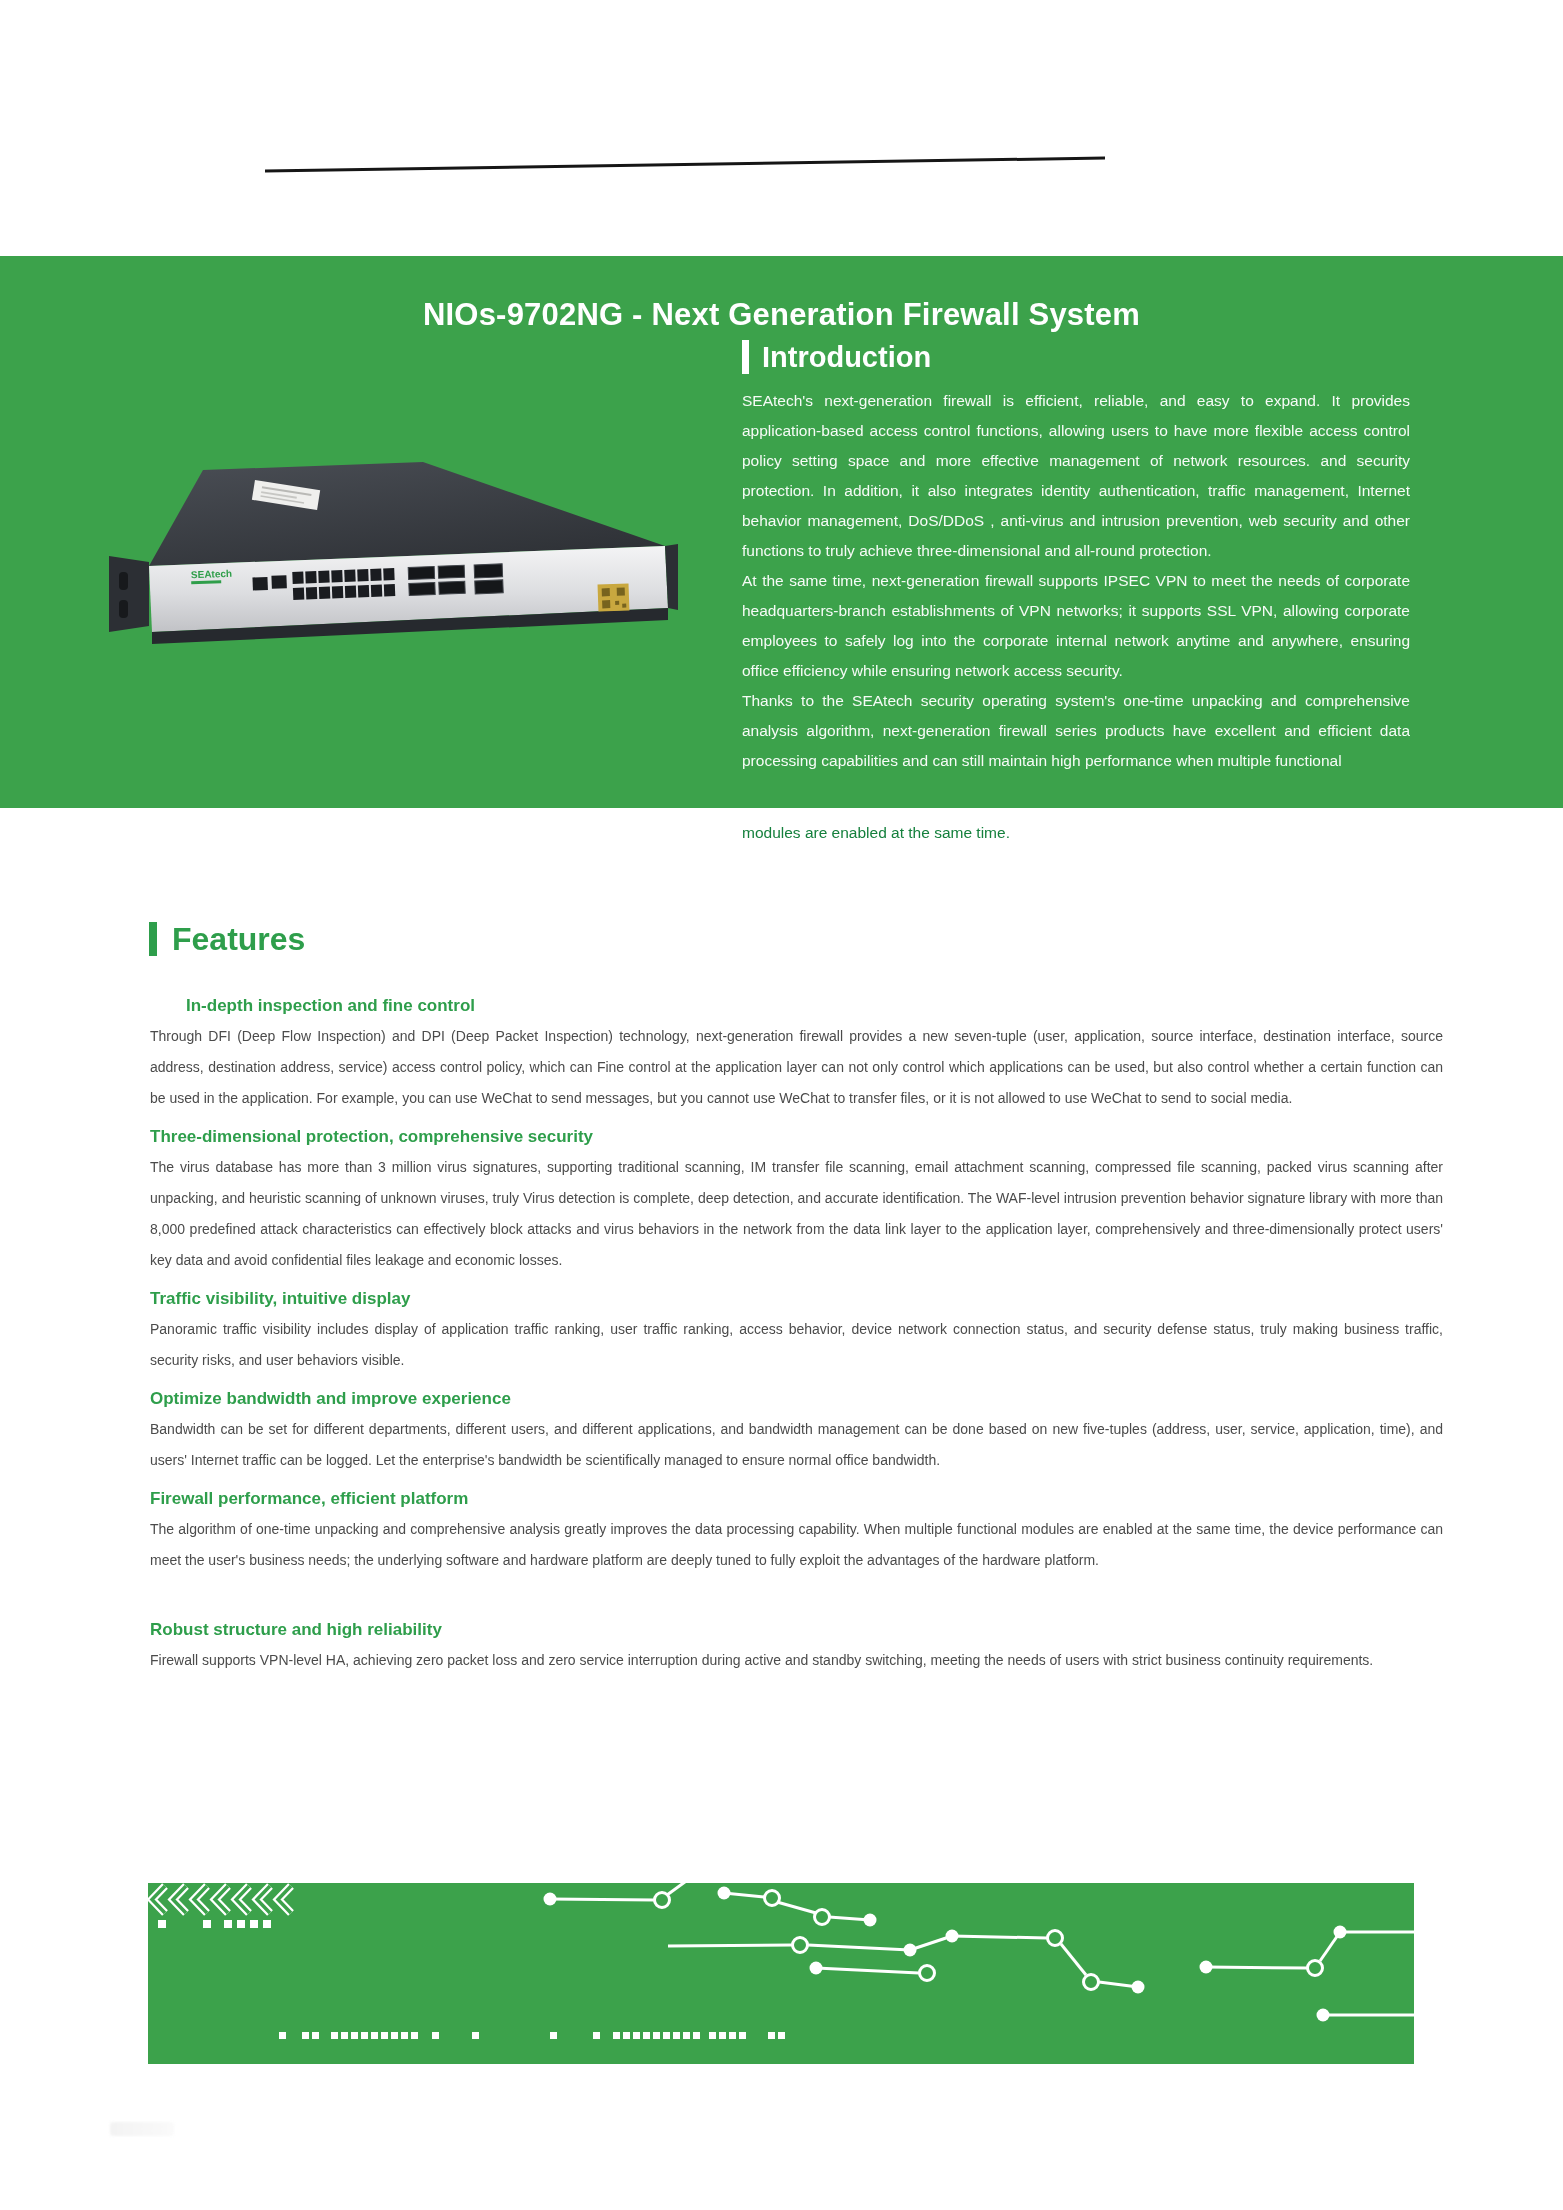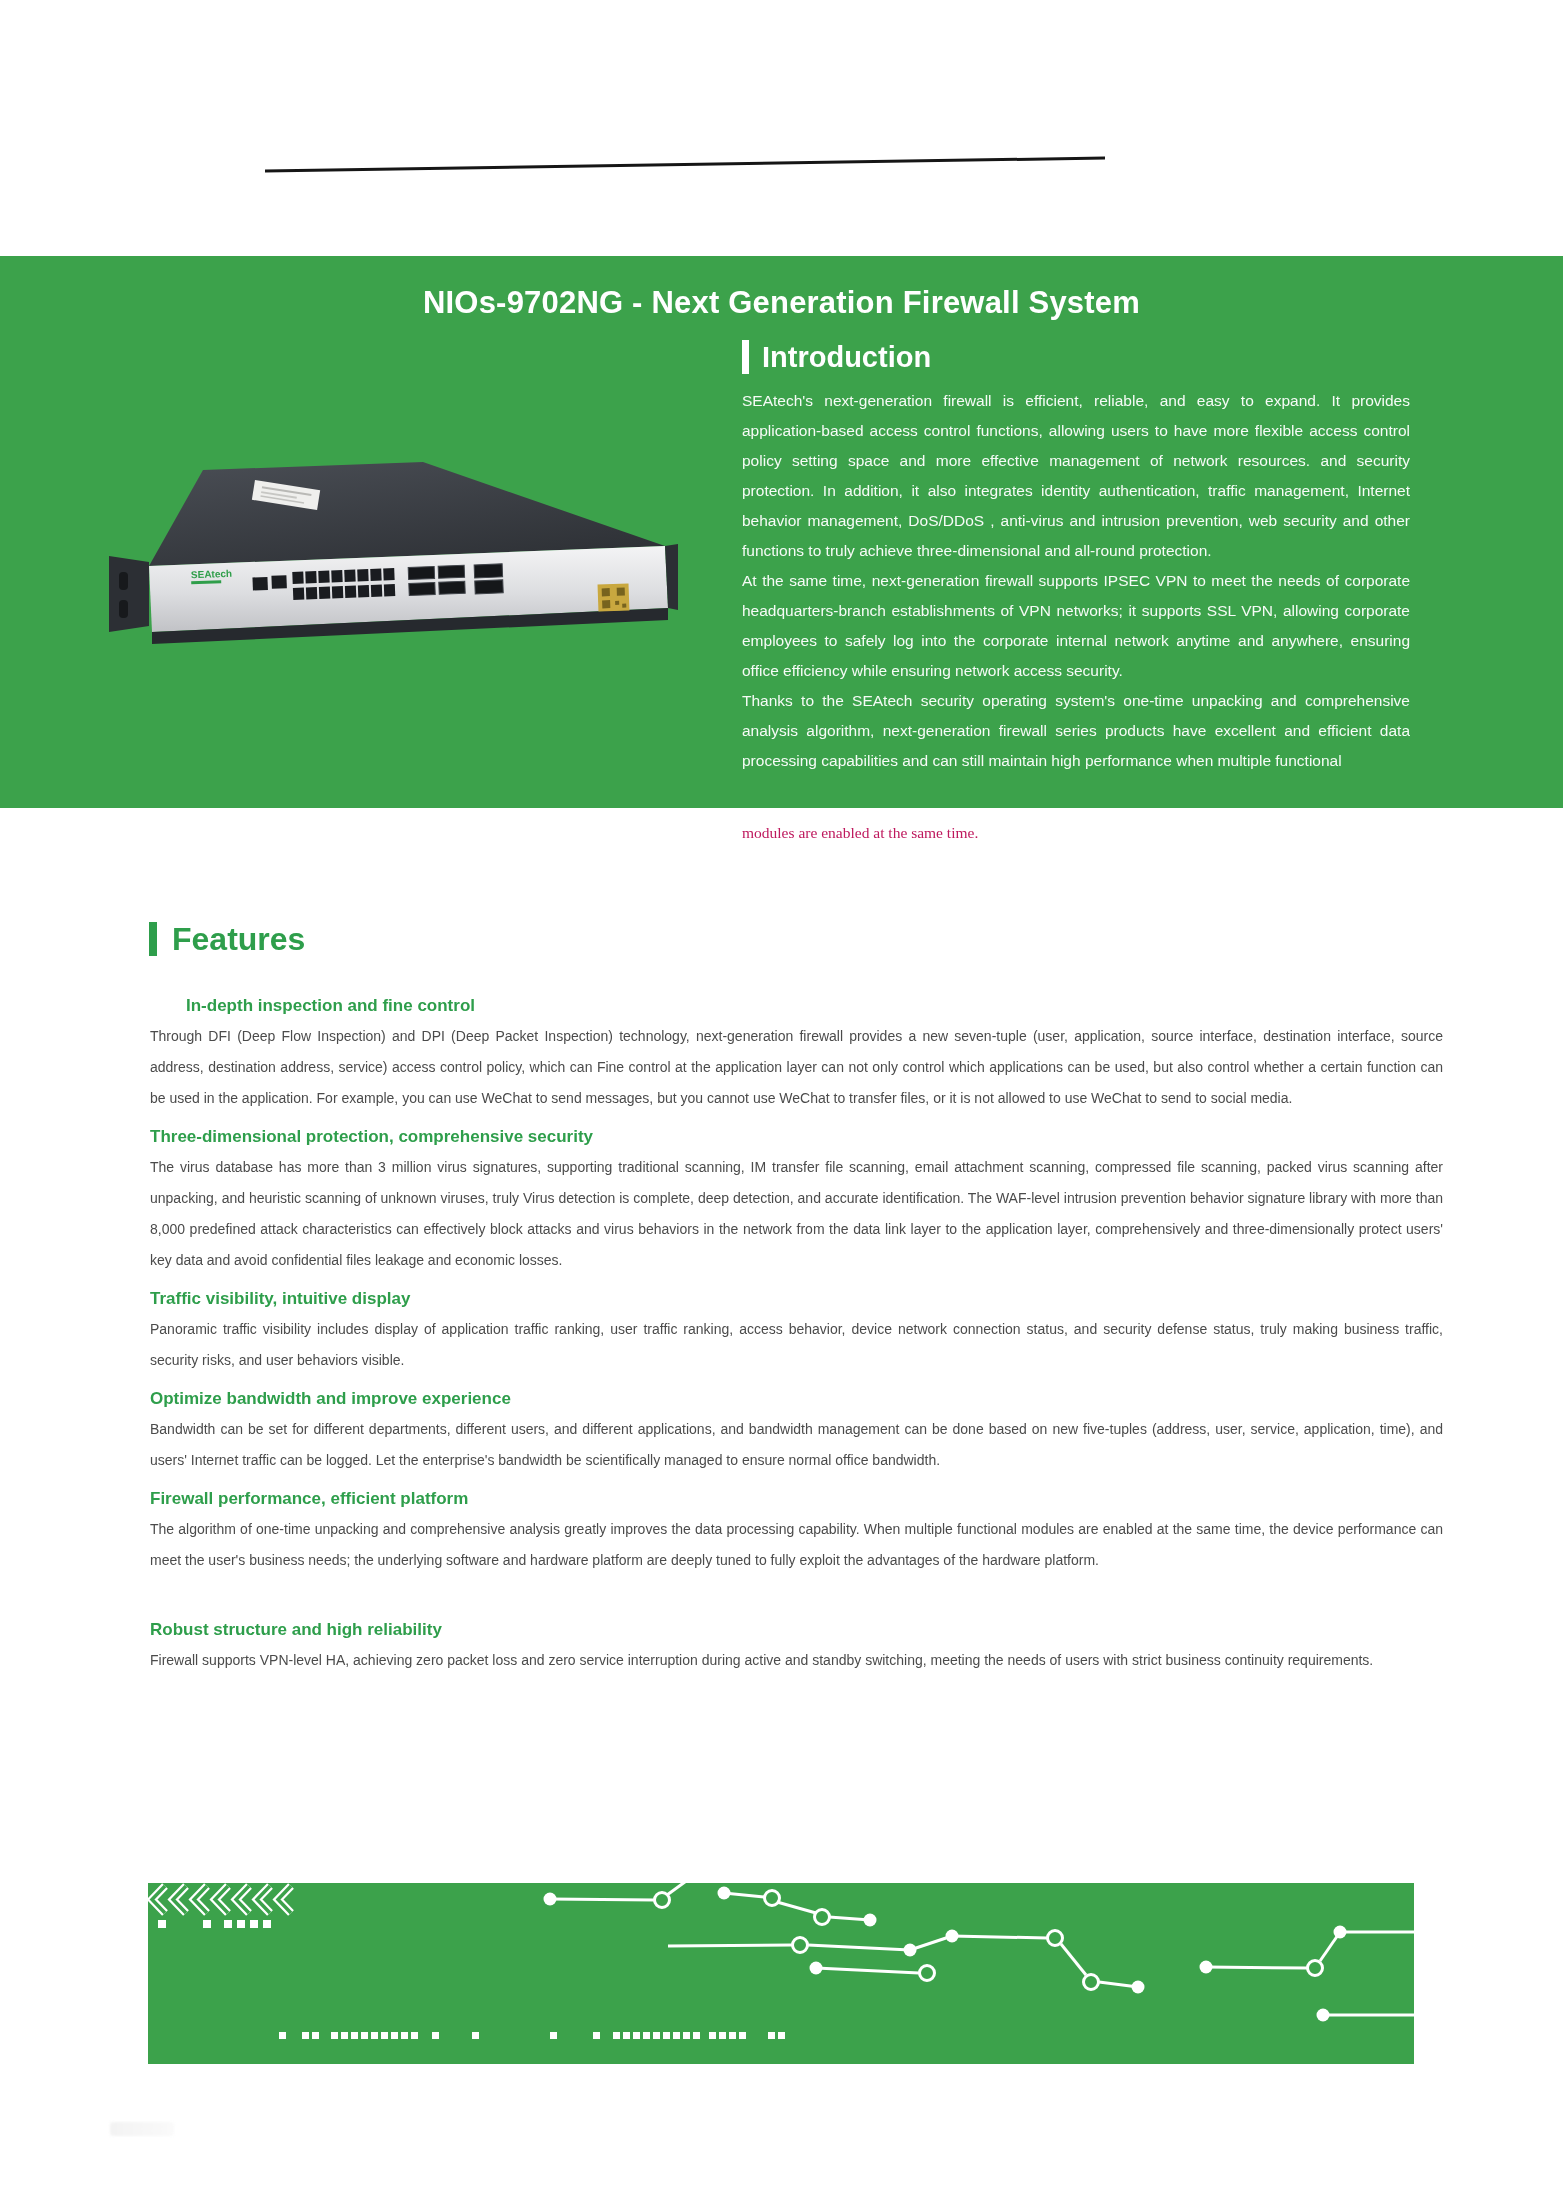--- a/index.html
+++ b/index.html
@@ -4,30 +4,30 @@
 <style>
   html,body{margin:0;padding:0;background:#ffffff;}
   .page{position:relative;width:1563px;height:2210px;background:#fff;overflow:hidden;
         font-family:"Liberation Sans",sans-serif;-webkit-font-smoothing:antialiased;}
 
   
   .top-rule{position:absolute;left:0;top:0;}
 
   
   .hero{position:absolute;left:0;top:256px;width:1563px;height:552px;background:#3CA24B;}
-  .hero-title{position:absolute;left:0;top:8px;width:100%;text-align:center;
+  .hero-title{position:absolute;left:0;top:20px;width:100%;text-align:center;
               color:#fff;font-size:31px;font-weight:700;letter-spacing:.2px;}
   .intro-heading{position:absolute;left:742px;top:84px;display:flex;align-items:center;}
   .intro-heading .bar{width:7px;height:34px;background:#fff;margin-right:13px;}
   .intro-heading .txt{font-size:29px;font-weight:700;color:#fff;line-height:1;}
   .intro-text{position:absolute;left:742px;top:130px;width:668px;height:422px;overflow:hidden;}
   .intro-text p{margin:0;font-size:15.5px;line-height:30px;color:#f6fbf6;text-align:justify;}
   .device{position:absolute;left:103px;top:204px;width:575px;height:215px;}
 
-  .overflow-line{position:absolute;left:742px;top:818px;font-size:15.5px;color:#be185d;line-height:30px;font-family:Liberation Serif, serif;}
+  .overflow-line{position:absolute;left:742px;top:818px;font-size:15.5px;color:#15803d;line-height:30px;}
 
   
   .features-heading{position:absolute;left:149px;top:922px;display:flex;align-items:center;}
   .features-heading .bar{width:8px;height:34px;background:#2E9E4B;margin-right:15px;}
   .features-heading .txt{font-size:32px;font-weight:700;color:#2E9E4B;line-height:1;}
   .features-list{position:absolute;left:150px;top:996px;width:1293px;}
   .feature h3{margin:13px 0 5px;font-size:17px;font-weight:700;color:#2E9E4B;}
   .feature:first-child h3{margin-top:0;margin-left:36px;}
   .feature p{margin:0 0 3px;font-size:14px;line-height:31px;color:#4b4b4b;text-align:justify;}
   .feature.gap-after{margin-bottom:44px;}

